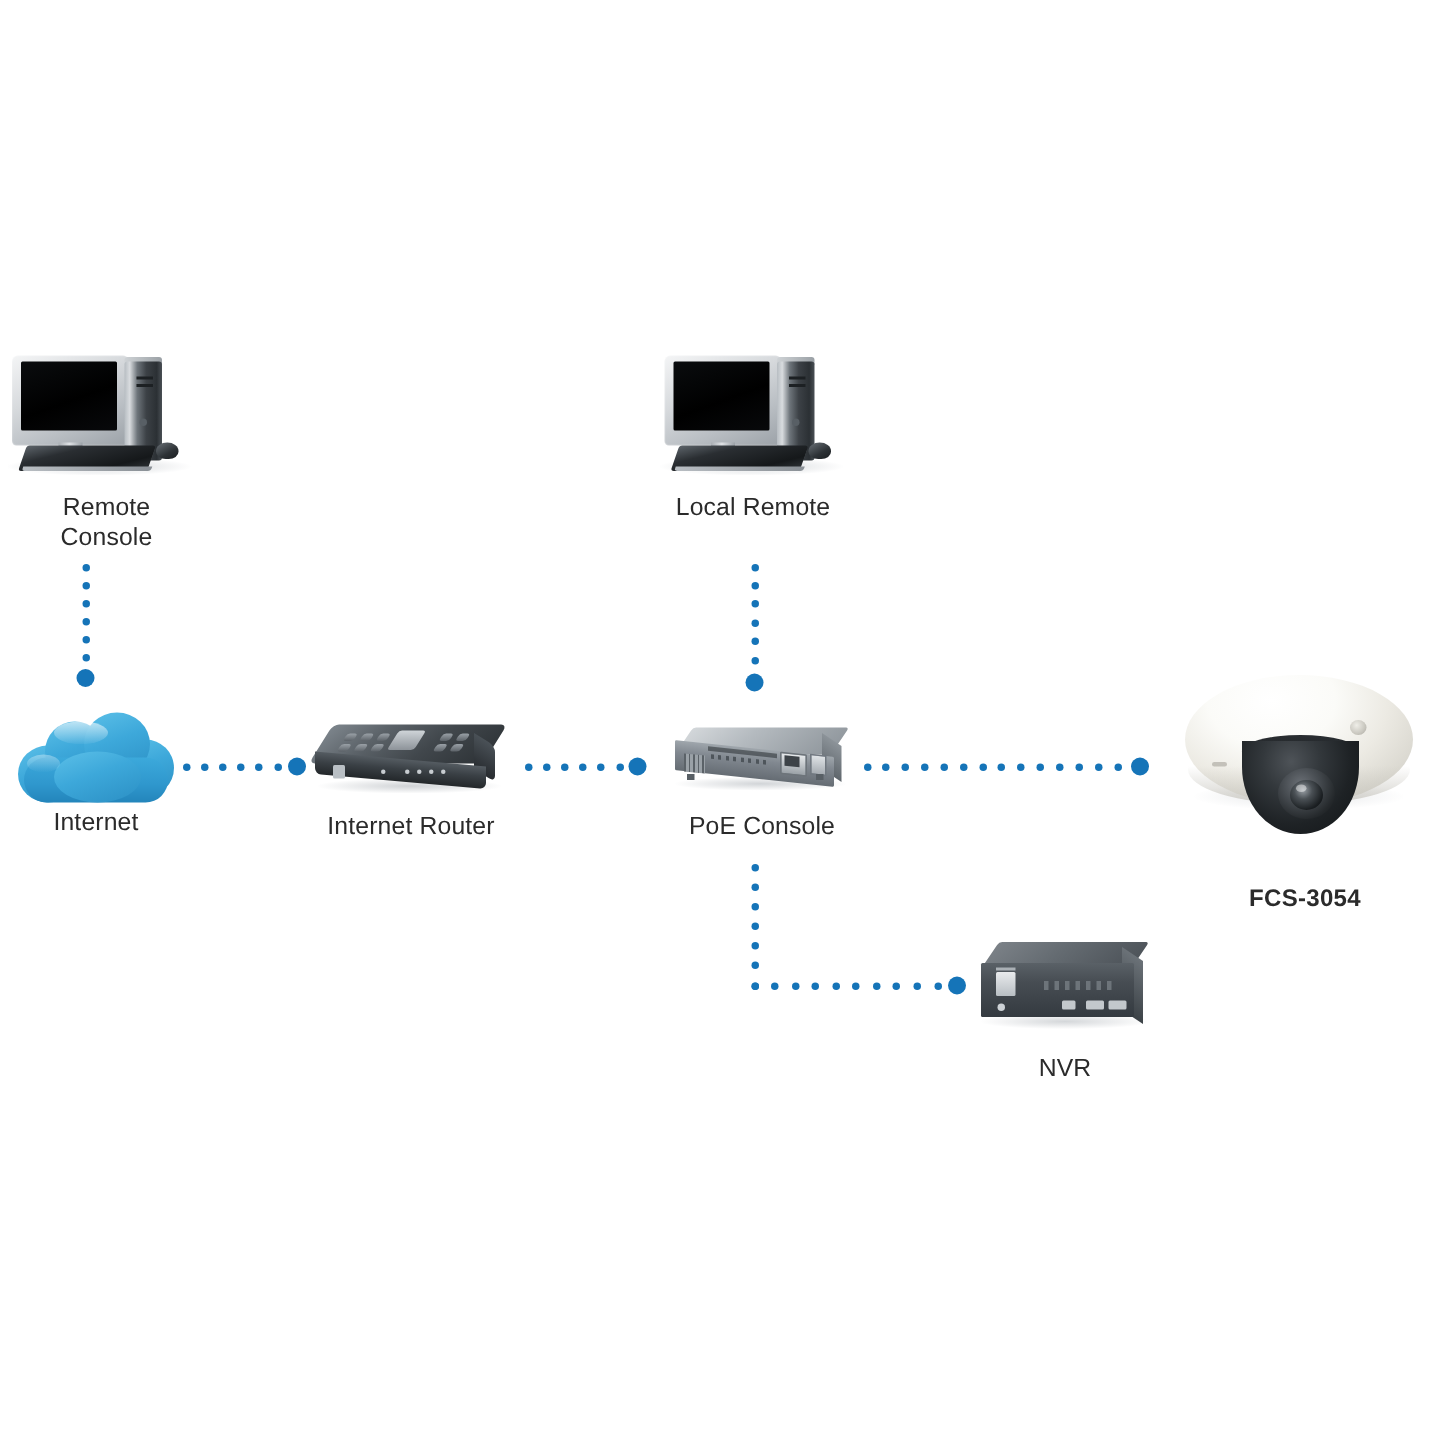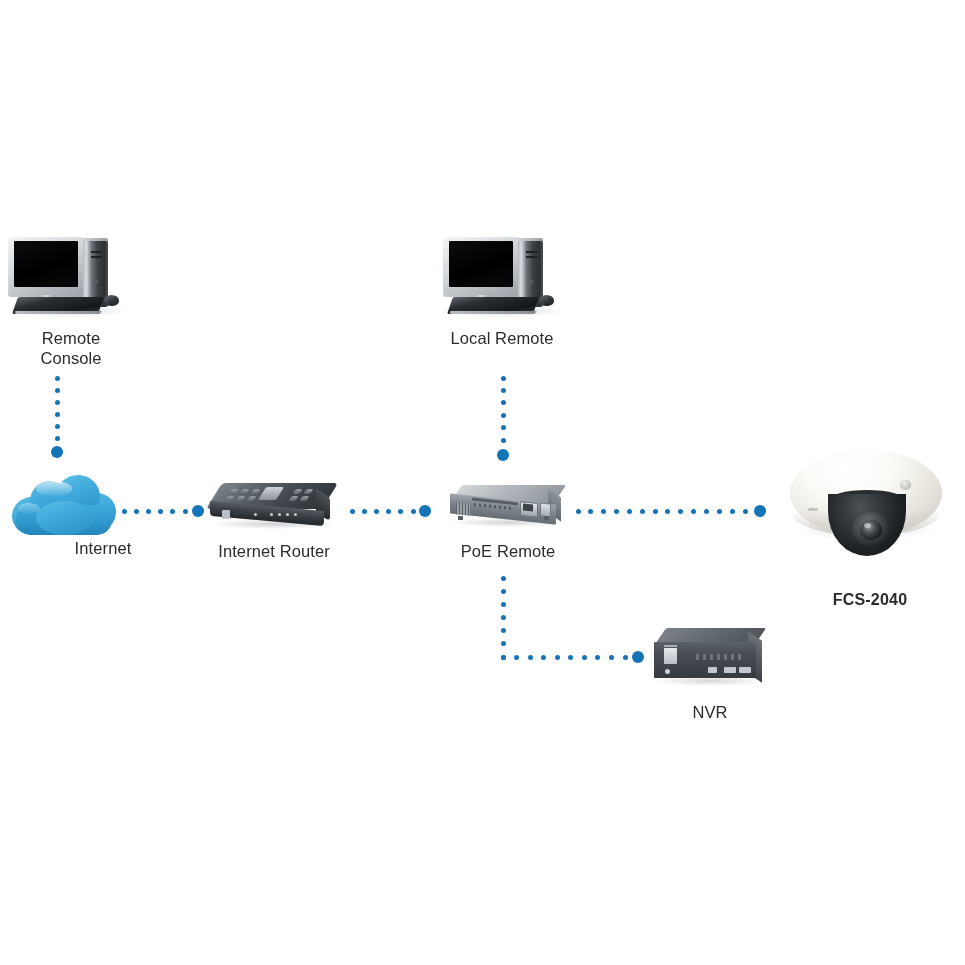--- a/index.html
+++ b/index.html
@@ -584,21 +584,21 @@
   <div class="node cloud" style="left:12px; top:475px;">
     <div class="p1 puff"></div>
     <div class="p4 puff"></div>
     <div class="p2 puff"></div>
     <div class="p3 puff"></div>
     <div class="body"></div>
     <div class="p5 puff"></div>
     <div class="gloss"></div>
     <div class="gloss2"></div>
   </div>
-  <div class="label" style="left:0px; top:538px; width:128px;margin-left:39px;">Internet</div>
+  <div class="label" style="left:0px; top:538px; width:128px;">Internet</div>
 
   <div class="node router" style="left:208px; top:483px;">
     <div class="shadow"></div>
     <div class="top"></div>
     <div class="btn" style="left:22px; top:6px;"></div>
     <div class="btn" style="left:33px; top:6px;"></div>
     <div class="btn" style="left:44px; top:6px;"></div>
     <div class="btn" style="left:18px; top:13px;"></div>
     <div class="btn" style="left:29px; top:13px;"></div>
     <div class="btn" style="left:40px; top:13px;"></div>
@@ -625,21 +625,21 @@
     <div class="front"></div>
     <div class="vent"></div>
     <div class="txt"></div>
     <div class="strip"></div>
     <div class="port"></div>
     <div class="port-in"></div>
     <div class="port2"></div>
     <div class="foot" style="left:10px;"></div>
     <div class="foot" style="left:96px;"></div>
   </div>
-  <div class="label" style="left:438px; top:541px; width:140px;">PoE Remote</div>
+  <div class="label" style="left:438px; top:541px; width:140px;">PoE Console</div>
 
   <div class="node nvr" style="left:650px; top:628px;">
     <div class="shadow"></div>
     <div class="top"></div>
     <div class="side"></div>
     <div class="front"></div>
     <div class="logo-txt"></div>
     <div class="logo"></div>
     <div class="dash" style="left:46px;"></div>
     <div class="dash" style="left:53px;"></div>
@@ -662,15 +662,15 @@
     <div class="vent"></div>
     <div class="screw"></div>
     <div class="inner-top"></div>
     <div class="shoulder-l"></div>
     <div class="shoulder-r"></div>
     <div class="inner"></div>
     <div class="lens-barrel"></div>
     <div class="lens-glass"></div>
     <div class="lens-hl"></div>
   </div>
-  <div class="label bold" style="left:800px; top:590px; width:140px;">FCS-2040</div>
+  <div class="label bold" style="left:800px; top:590px; width:140px;">FCS-3054</div>
 
 </div>
 
 </body></html>

